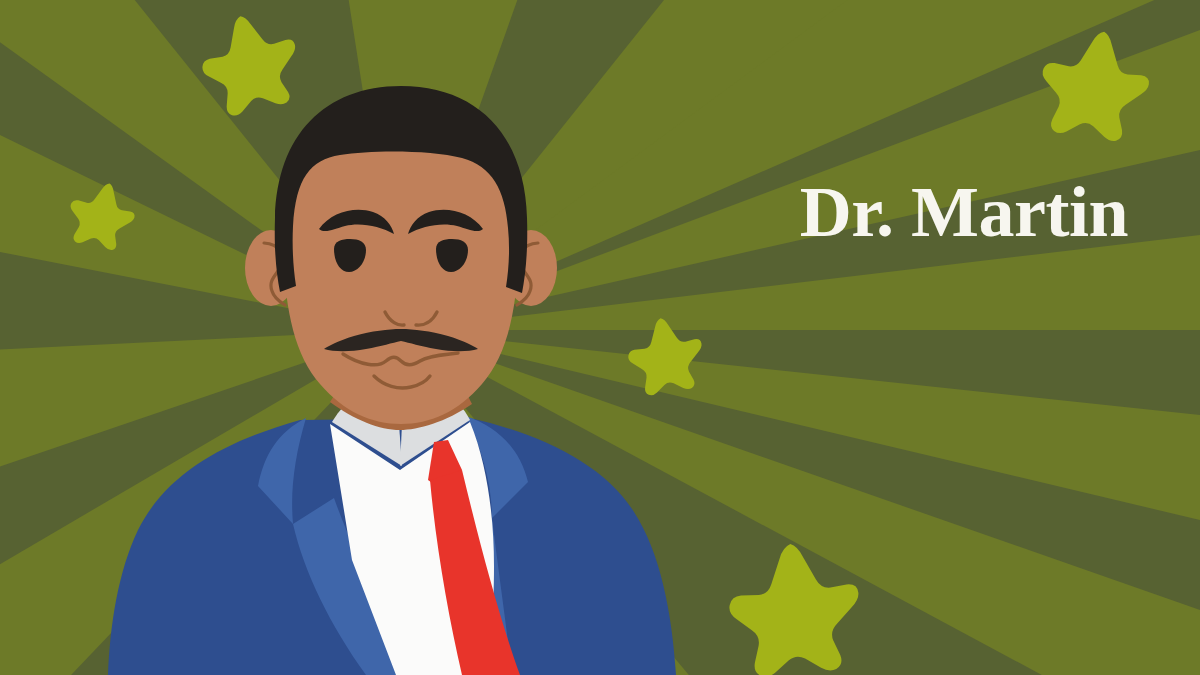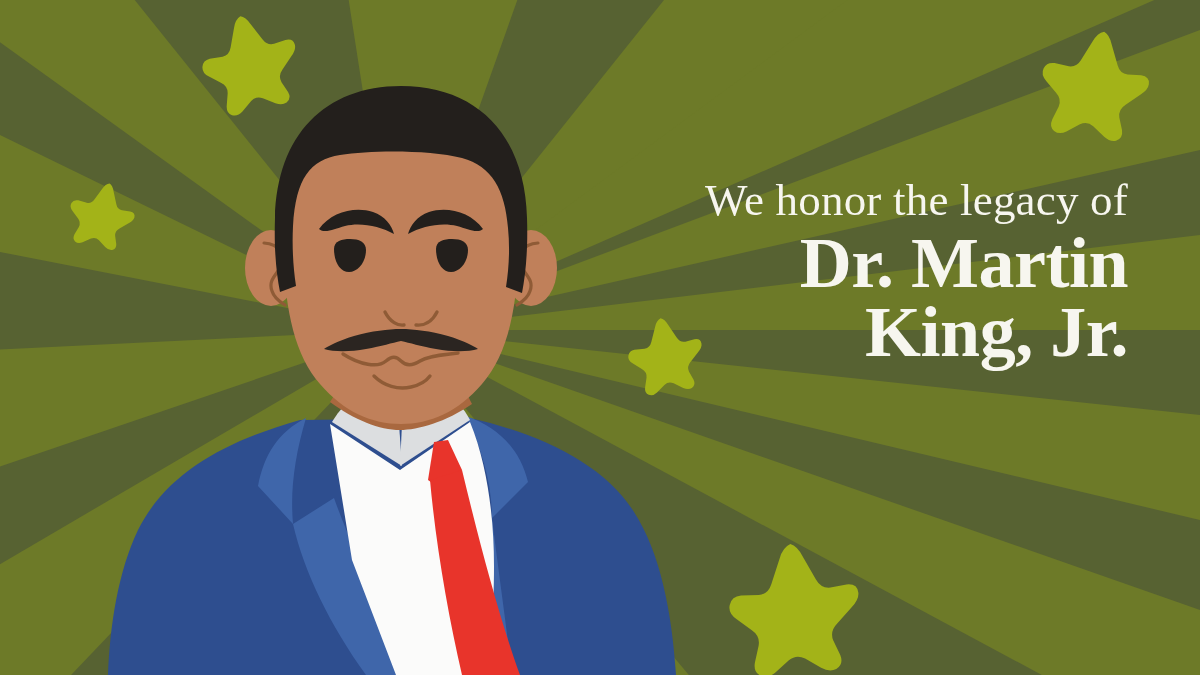--- a/index.html
+++ b/index.html
@@ -140,18 +140,16 @@
 
     <path fill="#2b2521" d="M 401,329 C 414,329 430,331 448,336 C 464,341 474,346 478,349 C 468,352 452,352 436,349 C 420,346 410,343 401,341 C 392,343 382,346 366,349 C 350,352 334,352 324,349 C 328,346 338,341 354,336 C 372,331 388,329 401,329 Z"></path>
 
     <g fill="none" stroke="#8f5b36" stroke-width="3.4" stroke-linecap="round">
       <path d="M 343,354 C 360,365 378,368 386,361 C 392,356 396,356 401,361 C 406,366 412,366 420,361 C 430,355 444,355 458,353"></path>
       <path d="M 374,376 C 384,386 398,390 411,387 C 420,385 427,380 430,376"></path>
     </g>
   </svg>
 
   <div id="text-block">
-    <p class="tagline">We honor the legacy of</p>
     <p class="name-line">Dr. Martin</p>
-    <p class="name-line">King, Jr.</p>
   </div>
 
 </div>
 
 </body></html>

